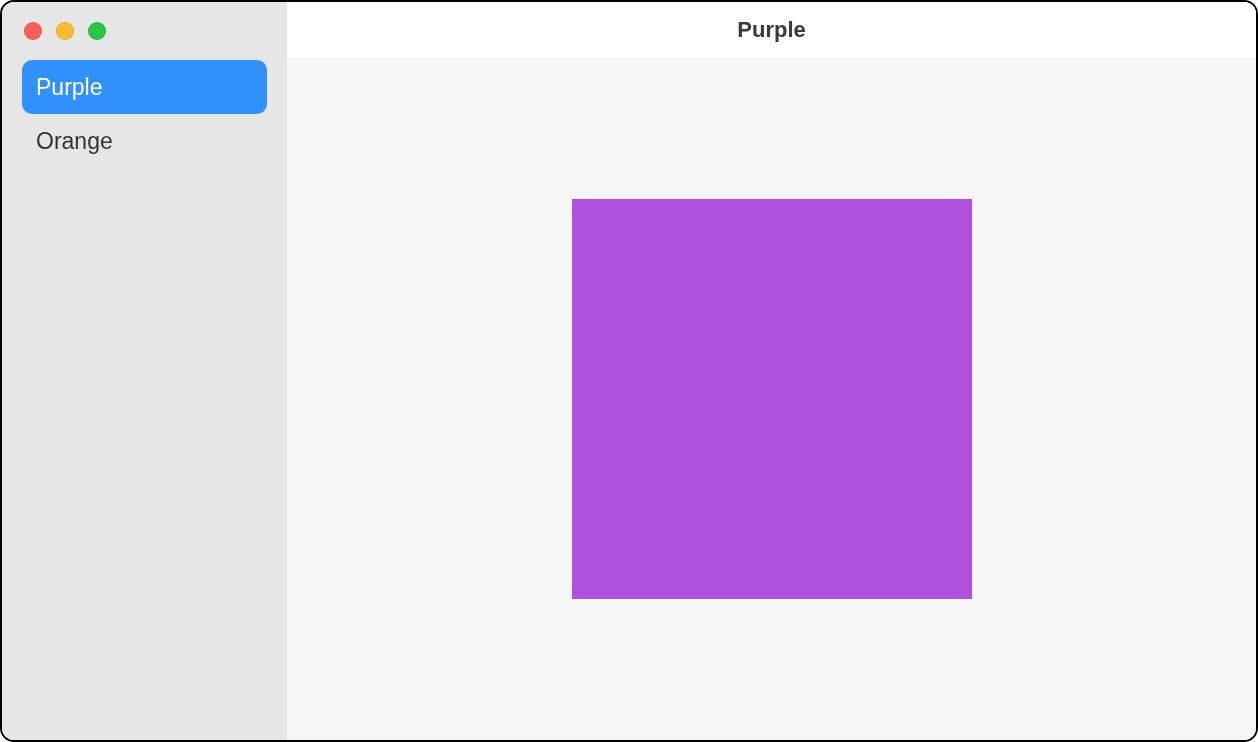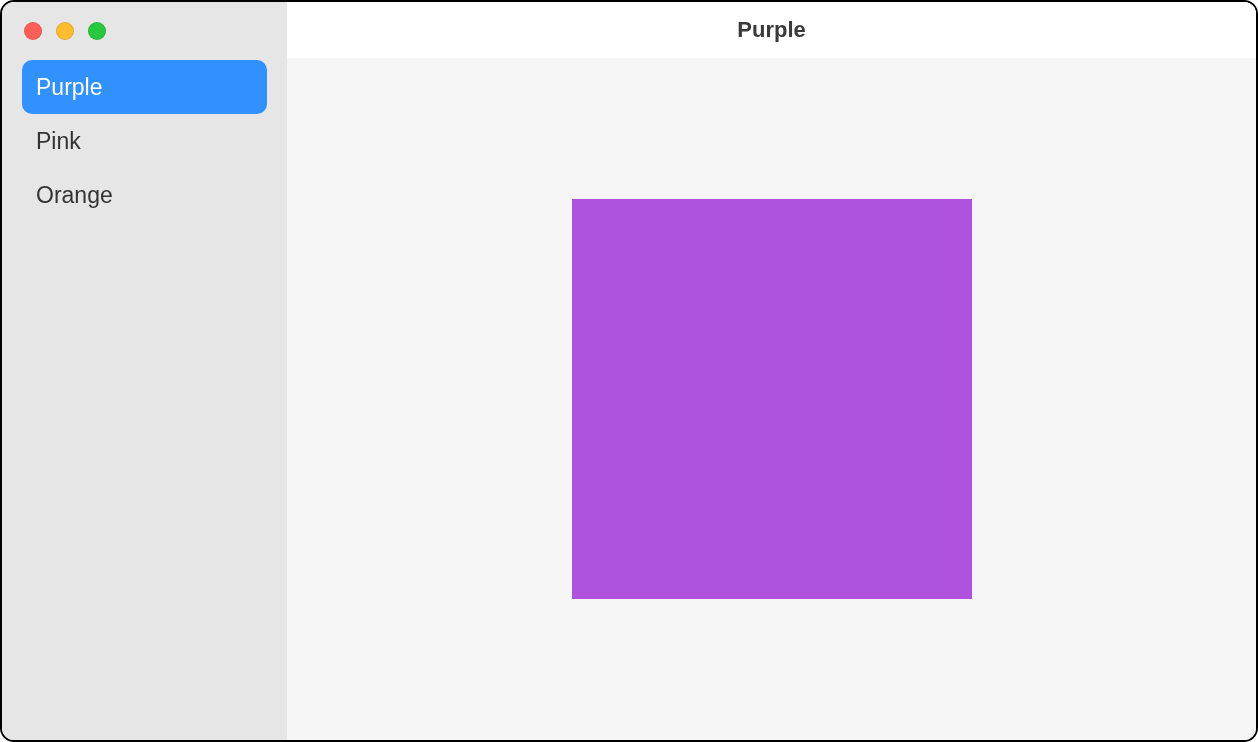--- a/index.html
+++ b/index.html
@@ -109,23 +109,20 @@
     <div class="traffic-lights">
       <div class="traffic-light traffic-close"></div>
       <div class="traffic-light traffic-min"></div>
       <div class="traffic-light traffic-max"></div>
     </div>
     <div class="sidebar-list">
       <div class="sidebar-item selected">
         <span class="sidebar-item-label">Purple</span>
       </div>
       <div class="sidebar-item">
-        <span class="sidebar-item-label">Pink</span>
-      </div>
-      <div class="sidebar-item">
         <span class="sidebar-item-label">Orange</span>
       </div>
     </div>
   </div>
   <div class="main">
     <div class="titlebar">
       <span class="titlebar-title">Purple</span>
     </div>
     <div class="content">
       <div class="color-swatch" style="background:#af52de;"></div>

